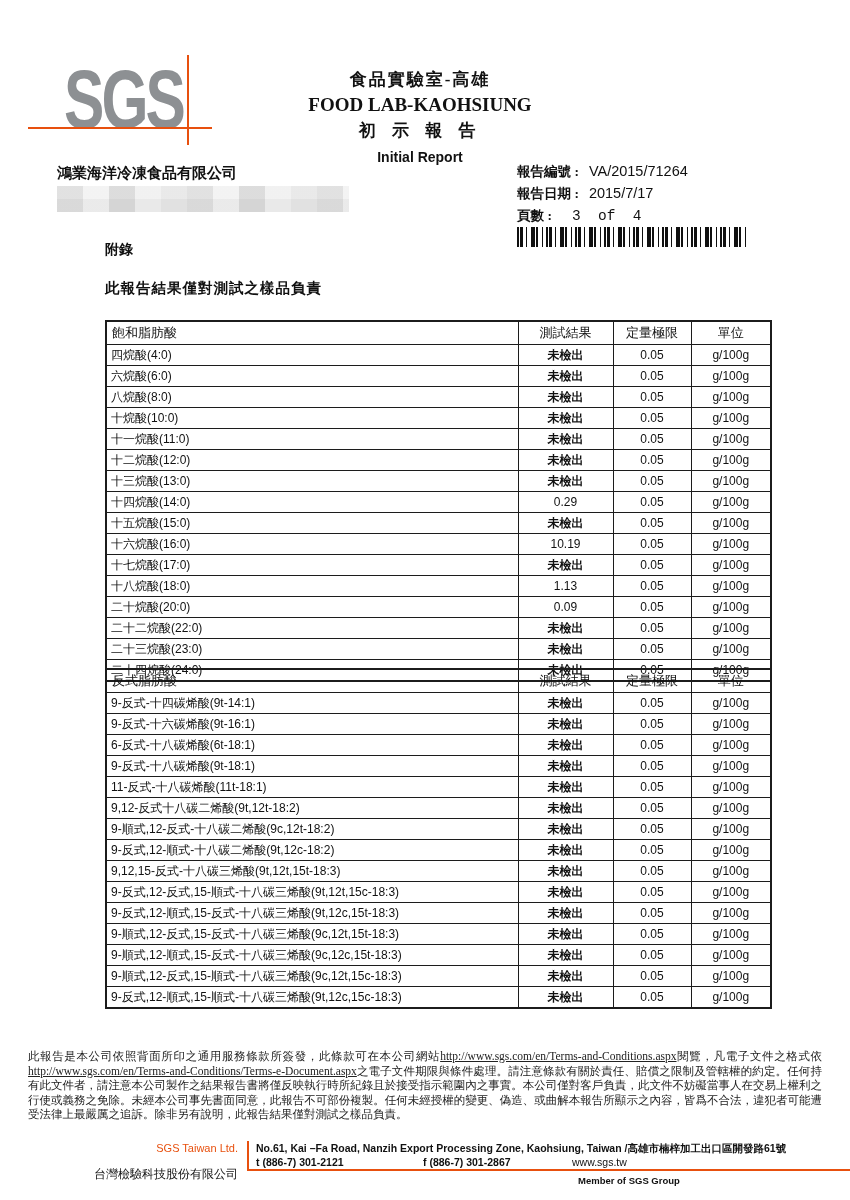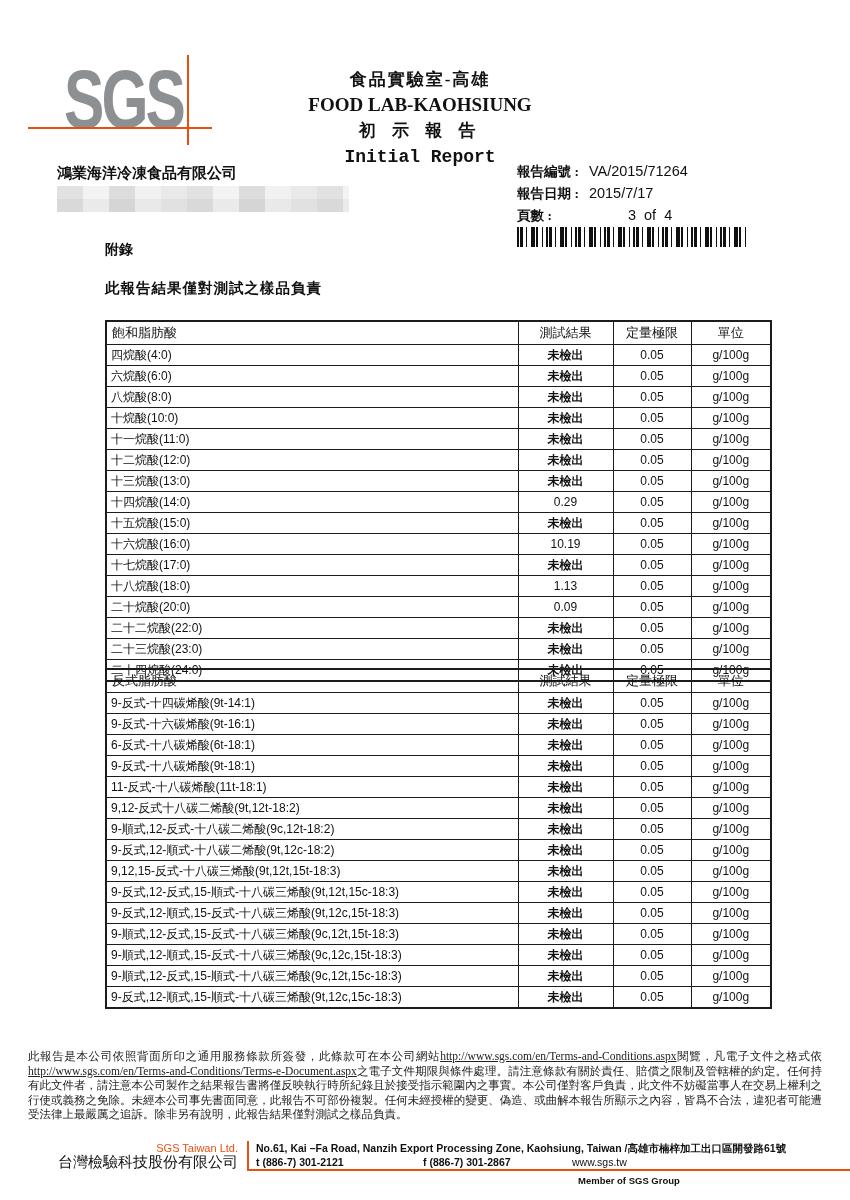--- a/index.html
+++ b/index.html
@@ -15,35 +15,35 @@
     color:var(--logo-gray,#8d9093);
     transform:scaleX(0.72);transform-origin:left top;
   }
   .cross-h{position:absolute;left:28px;top:127px;width:184px;height:2px;background:var(--accent,#e8500e);}
   .cross-v{position:absolute;left:187px;top:55px;width:2px;height:90px;background:var(--accent,#e8500e);}
   
   .head-center{position:absolute;left:250px;top:67px;width:340px;text-align:center;}
   .t-zh{font-family:"Liberation Serif",serif;font-weight:bold;font-size:17px;line-height:25px;letter-spacing:2px;}
   .t-en{font-family:"Liberation Serif",serif;font-weight:bold;font-size:19px;line-height:26px;}
   .t-rep-zh{font-family:"Liberation Serif",serif;font-weight:bold;font-size:17px;line-height:26px;letter-spacing:6px;}
-  .t-rep-en{font-family:Liberation Mono, monospace;font-weight:bold;font-size:18px;line-height:26px;}
+  .t-rep-en{font-family:Liberation Sans, sans-serif;font-weight:bold;font-size:14px;line-height:26px;}
   
   .company{position:absolute;left:57px;top:164px;font-family:"Liberation Serif",serif;font-weight:bold;font-size:15px;}
   .redacted{
     position:absolute;left:57px;top:186px;width:292px;height:26px;
     background:
       repeating-linear-gradient(90deg, rgba(0,0,0,0.10) 0 26px, rgba(0,0,0,0.03) 26px 52px, rgba(0,0,0,0.12) 52px 78px, rgba(0,0,0,0.04) 78px 104px, rgba(0,0,0,0.07) 104px 130px),
       repeating-linear-gradient(0deg, rgba(0,0,0,0.05) 0 13px, rgba(0,0,0,0.015) 13px 26px);
   }
   
   .report-info{position:absolute;left:517px;top:163px;width:260px;}
   .ri-row{display:flex;align-items:baseline;height:22px;}
   .ri-label{font-family:"Liberation Serif",serif;font-weight:bold;font-size:13.5px;white-space:pre;}
   .ri-value{font-size:14.5px;margin-left:10px;white-space:pre;}
-  .ri-pages{margin-left:76px;}
+  .ri-pages{margin-left:20px;font-family:Liberation Mono, monospace;}
   .barcode{
     position:absolute;left:517px;top:227px;width:229px;height:20px;
     background:repeating-linear-gradient(90deg,
       #101010 0 2px,#fff 2px 3px,#101010 3px 6px,#fff 6px 9px,
       #101010 9px 10px,#fff 10px 14px,#101010 14px 18px,#fff 18px 19px,
       #101010 19px 21px,#fff 21px 25px,#101010 25px 26px,#fff 26px 29px);
   }
   
   .appendix{position:absolute;left:105px;top:241px;font-family:"Liberation Serif",serif;font-weight:bold;font-size:14px;}
   .section-title{position:absolute;left:105px;top:279px;font-family:"Liberation Serif",serif;font-weight:bold;font-size:14.5px;letter-spacing:1px;}
@@ -68,21 +68,21 @@
   
   .disclaimer{
     position:absolute;left:28px;top:1049px;width:794px;
     font-family:"Liberation Serif",serif;font-size:11.5px;line-height:14.6px;
     text-align:justify;color:#222;
   }
   .disclaimer .u{text-decoration:underline;}
   
   .footer-left{position:absolute;left:30px;top:1142px;width:208px;text-align:right;}
   .f-company-en{color:var(--accent,#e8500e);font-weight:normal;font-size:11px;line-height:13px;}
-  .f-company-zh{font-family:"Liberation Serif",serif;font-size:15px;line-height:15px;}
+  .f-company-zh{font-family:"Liberation Serif",serif;font-size:12px;line-height:15px;margin-top:12px;}
   .f-divider-v{position:absolute;left:247px;top:1141px;width:2px;height:30px;background:var(--accent,#e8500e);}
   .footer-right{position:absolute;left:256px;top:1142px;width:566px;}
   .f-address{font-size:10.5px;font-weight:bold;line-height:13px;white-space:nowrap;}
   .f-line2{position:relative;height:14px;font-size:10.5px;font-weight:bold;}
   .f-tel{position:absolute;left:0;top:1px;}
   .f-fax{position:absolute;left:167px;top:1px;}
   .f-web{position:absolute;left:316px;top:1px;font-weight:normal;}
   .f-b{font-weight:bold;}
   .f-rule{position:absolute;left:247px;top:1169px;width:603px;height:2px;background:var(--accent,#e8500e);}
   .f-member{position:absolute;left:578px;top:1175px;font-size:9.5px;font-weight:bold;}

